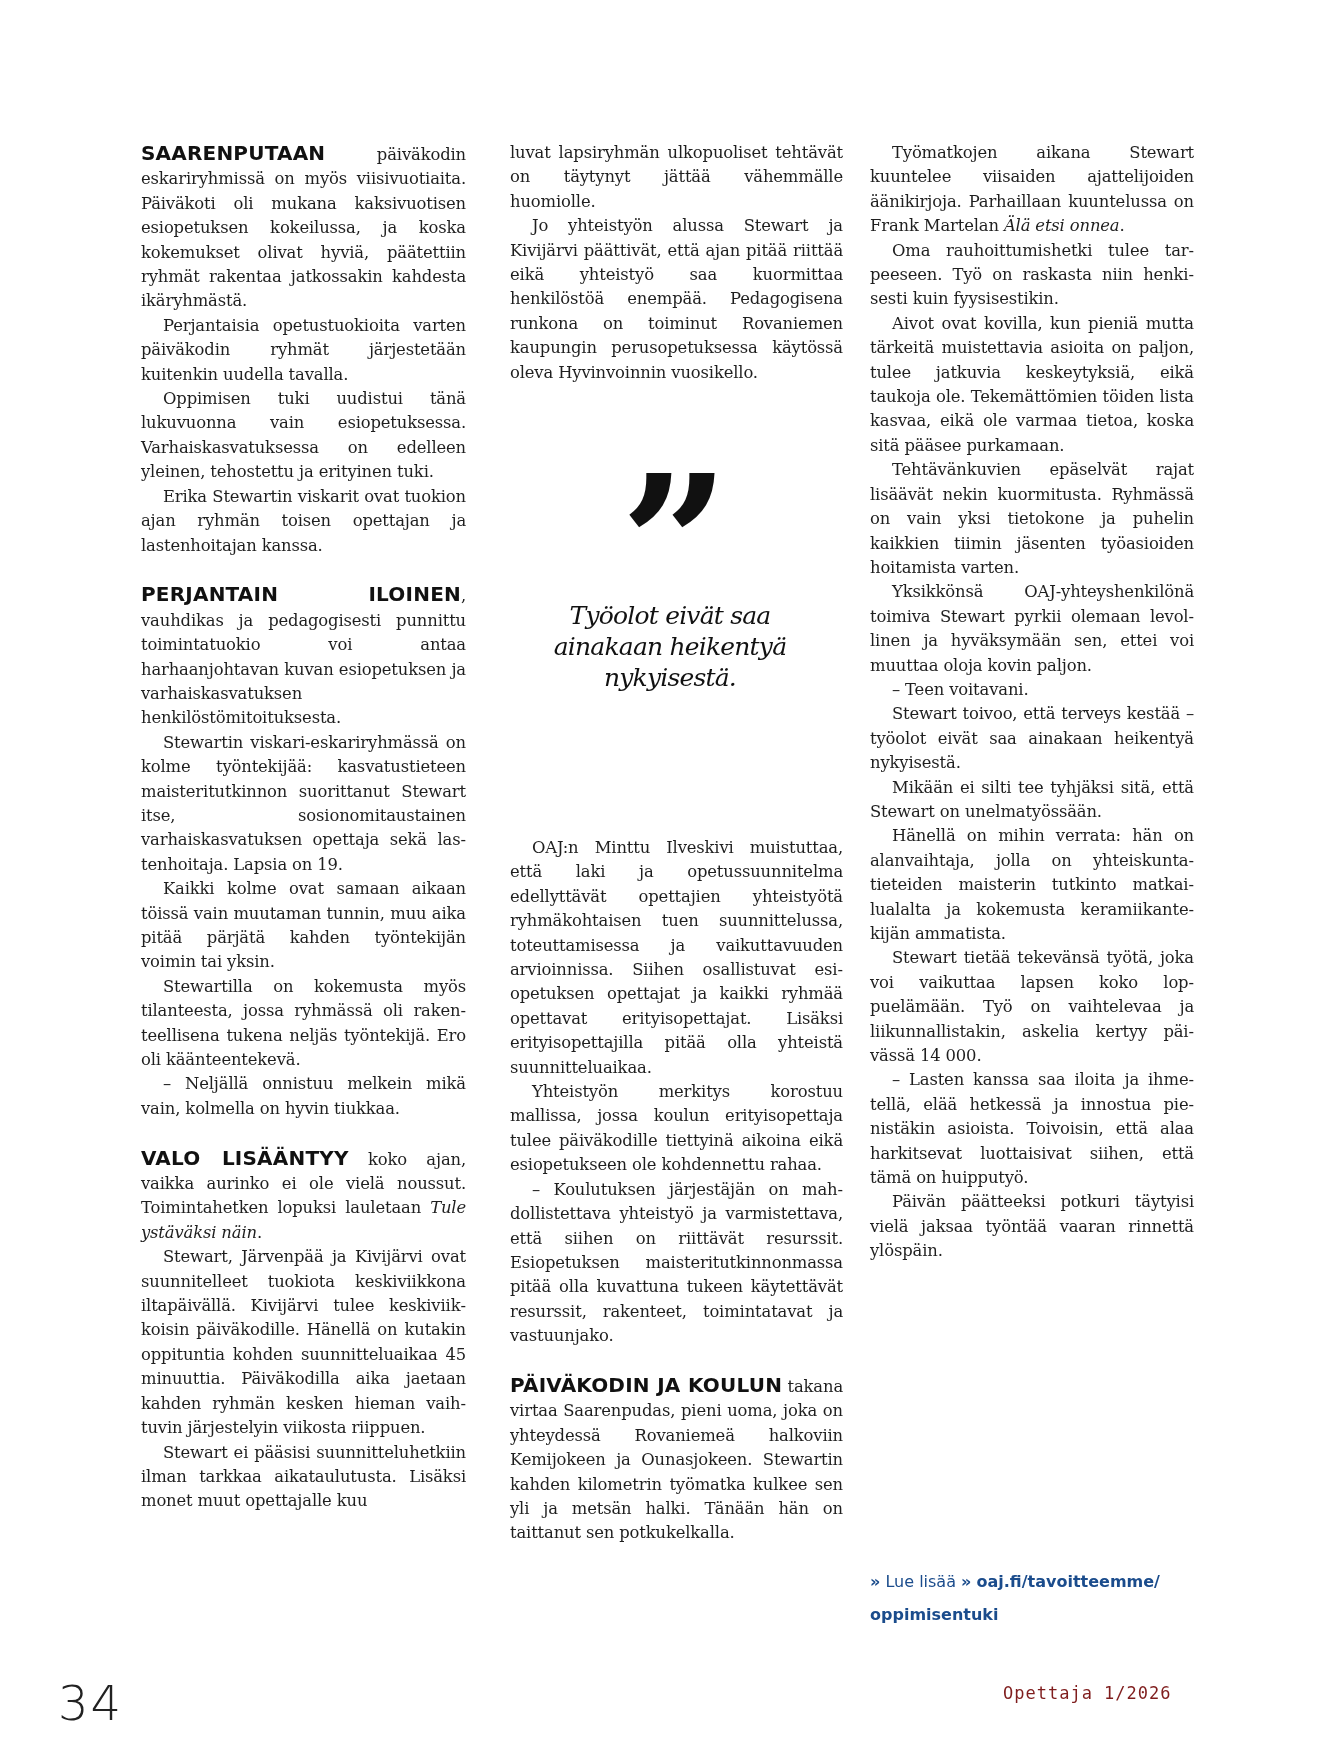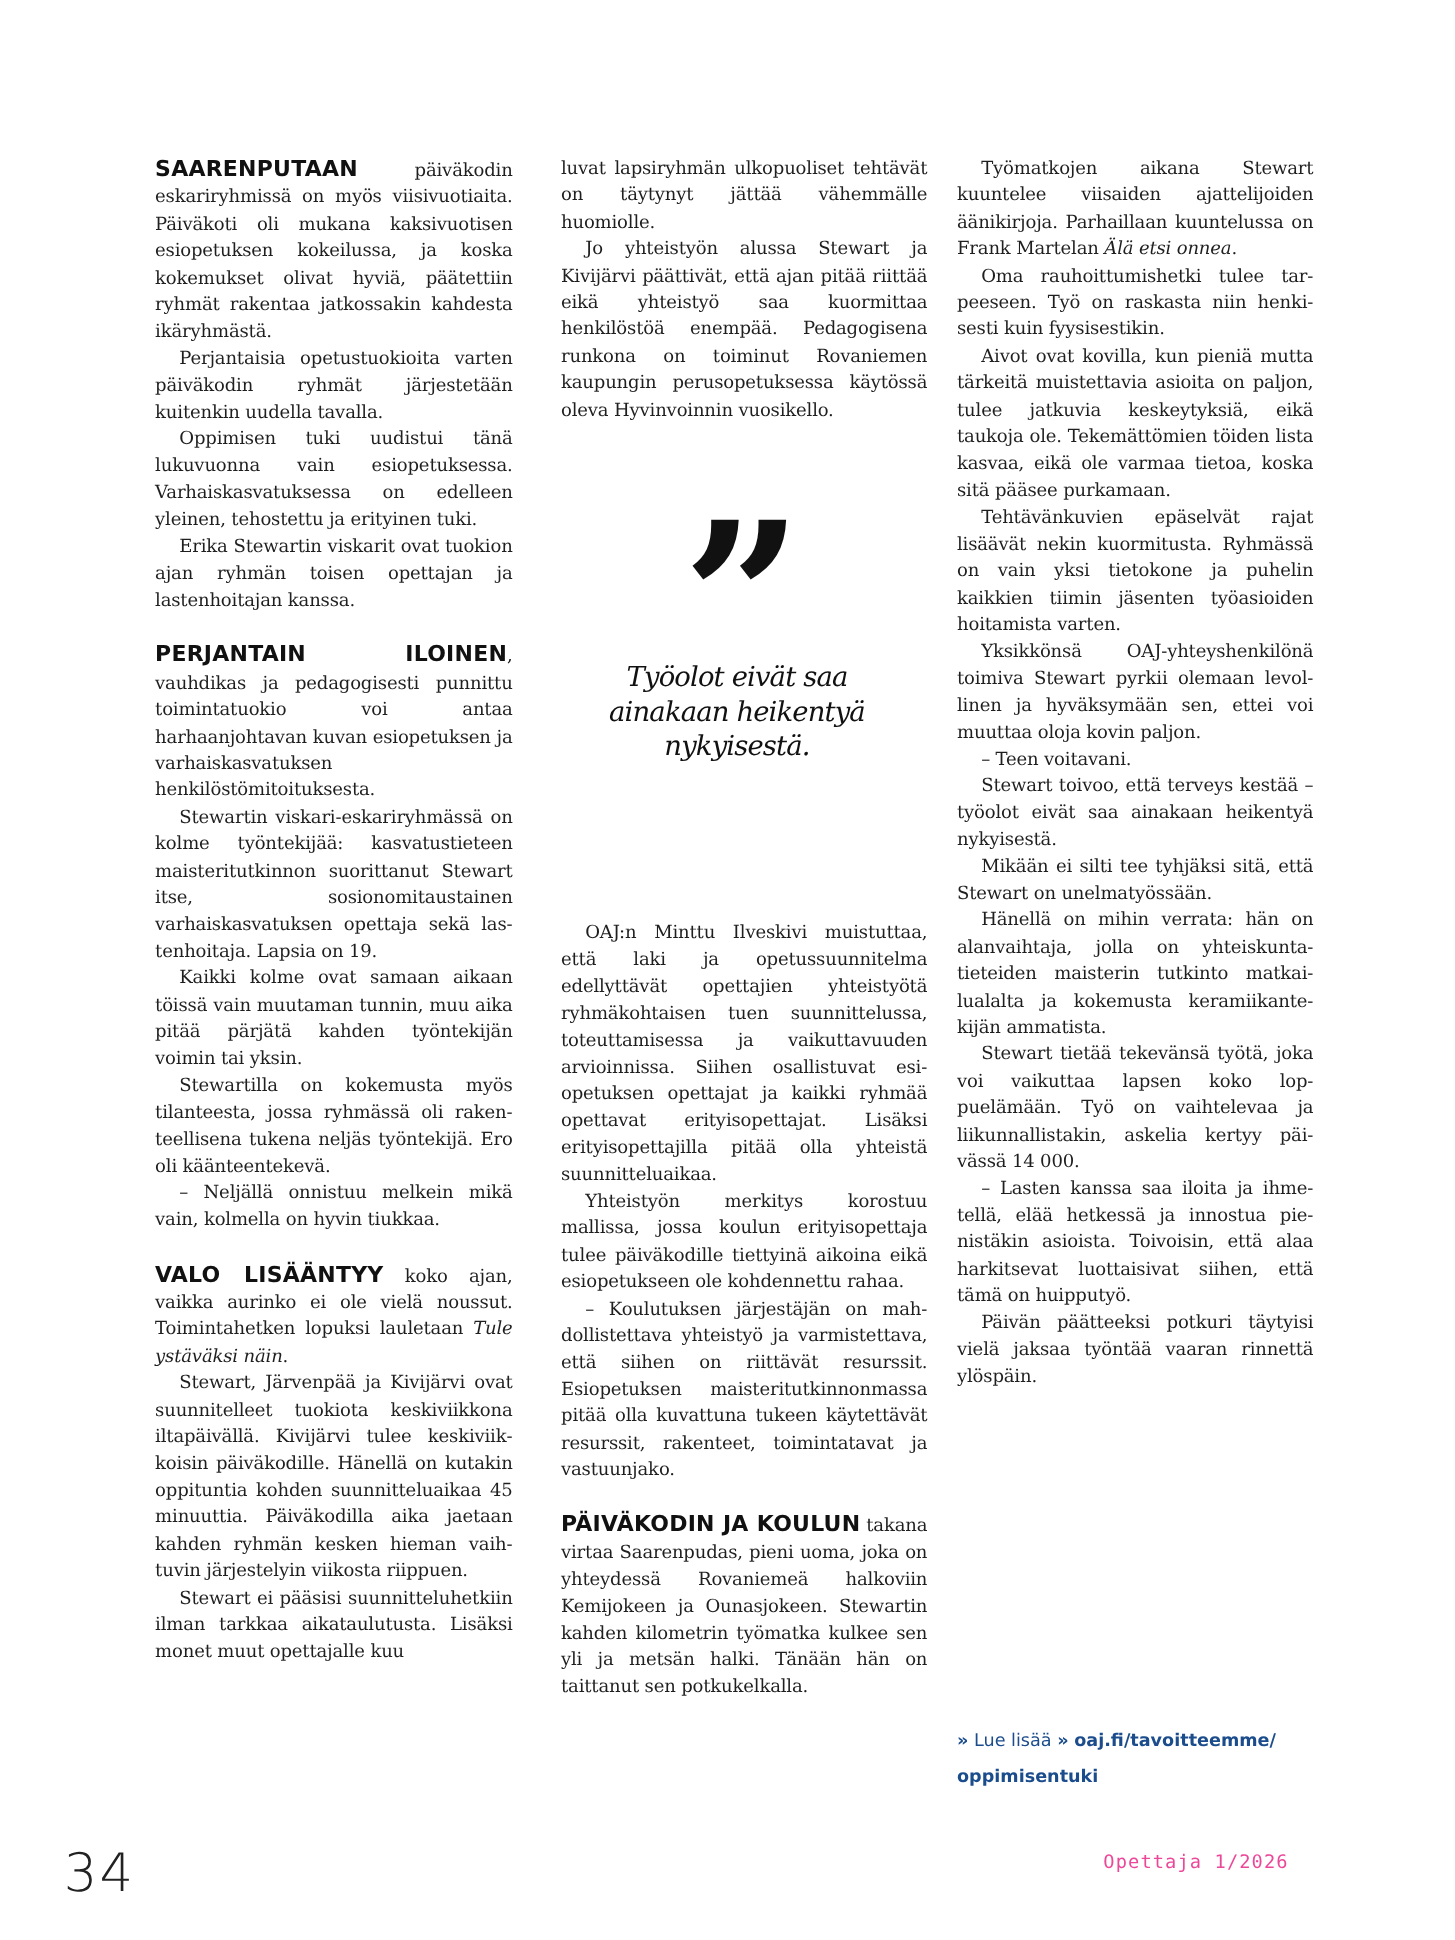--- a/index.html
+++ b/index.html
@@ -43,21 +43,21 @@
     }
     .readmore .arrow { font-weight: bold; }
     .readmore .link { font-weight: bold; }
     .page-number {
       position: absolute; left: 58px; top: 1675px;
       font-family: "DejaVu Sans", sans-serif; font-weight: 200;
       font-size: 48px; color: #222; letter-spacing: 2px;
     }
     .magazine {
       position: absolute; left: 1003px; top: 1683px;
-      font-family: "DejaVu Sans Mono", monospace; font-size: 17px; color: #ec4899;
+      font-family: "DejaVu Sans Mono", monospace; font-size: 17px; color: #7f1d1d;
       letter-spacing: 1px;
     }
   </style>
 </head>
 <body>
 
 <div class="col col1">
   <p class="noindent"><span class="lead">SAARENPUTAAN</span><span> päiväkodin eskari­ryhmissä on myös viisivuotiaita. Päiväkoti oli mukana kaksivuotisen esiopetuksen kokeilussa, ja koska kokemukset olivat hyviä, päätettiin ryhmät rakentaa jatkossakin kahdesta ikäryhmästä.</span></p>
   <p>Perjantaisia opetustuokioita var­ten päiväkodin ryhmät järjestetään kuitenkin uudella tavalla.</p>
   <p>Oppimisen tuki uudistui tänä lukuvuonna vain esiopetuksessa. Varhaiskasvatuksessa on edelleen yleinen, tehostettu ja erityinen tuki.</p>

